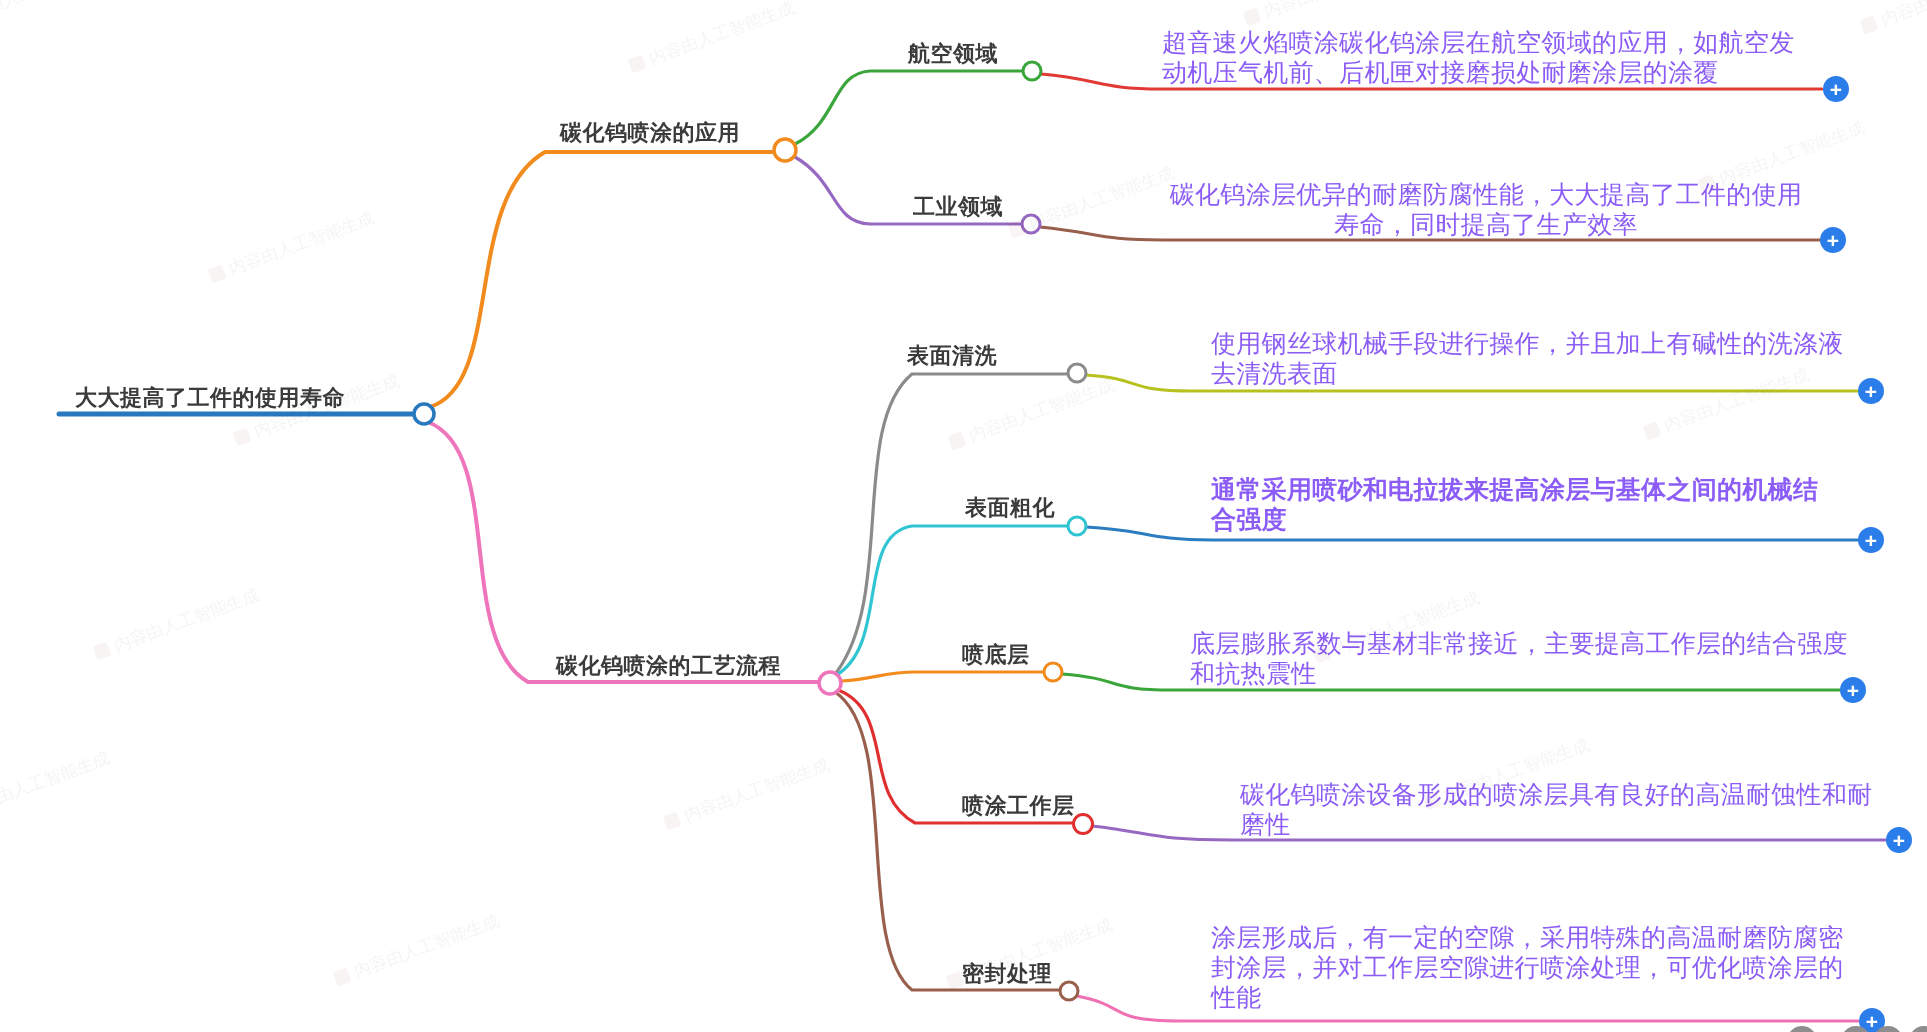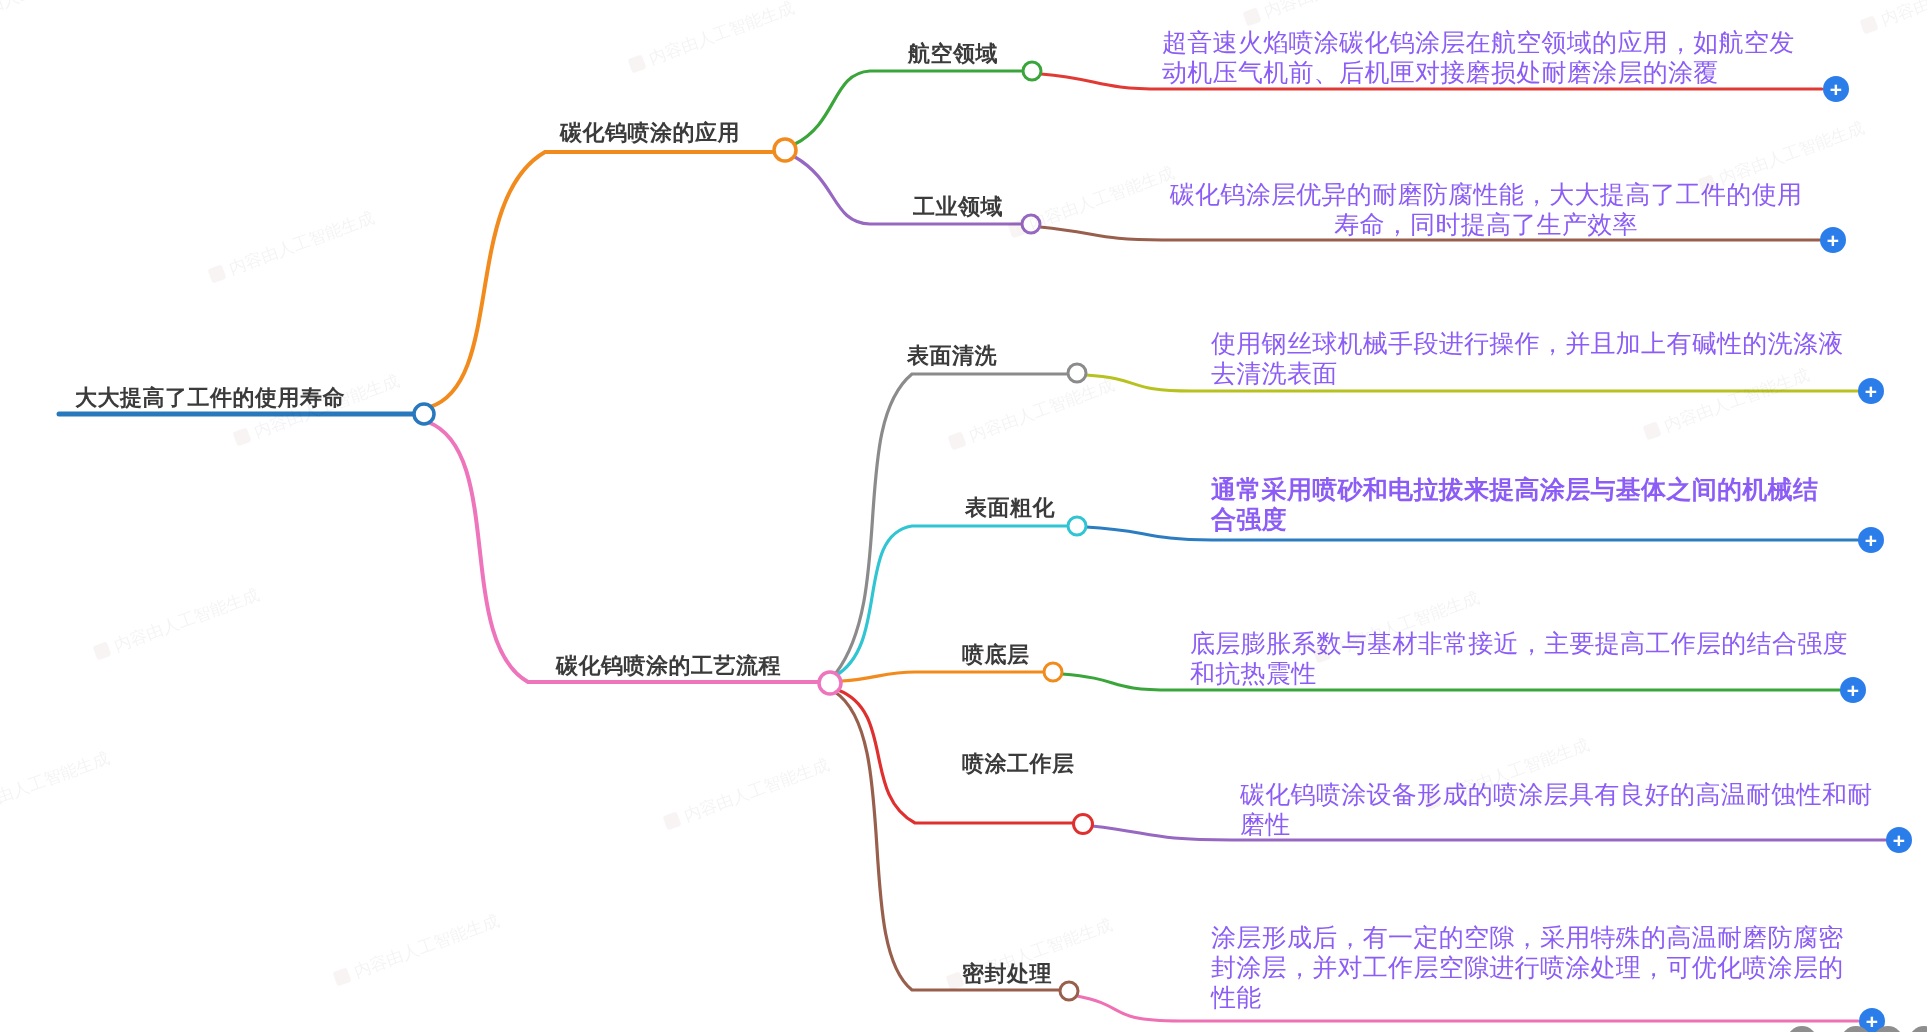--- a/index.html
+++ b/index.html
@@ -111,21 +111,21 @@
 </svg>
 
 <div class="node-label" style="left:75px;  top:386px;">大大提高了工件的使用寿命</div>
 <div class="node-label" style="left:560px; top:121px;">碳化钨喷涂的应用</div>
 <div class="node-label" style="left:556px; top:654px;">碳化钨喷涂的工艺流程</div>
 <div class="node-label" style="left:908px; top:42px;">航空领域</div>
 <div class="node-label" style="left:913px; top:195px;">工业领域</div>
 <div class="node-label" style="left:907px; top:344px;">表面清洗</div>
 <div class="node-label" style="left:965px; top:496px;">表面粗化</div>
 <div class="node-label" style="left:962px; top:643px;">喷底层</div>
-<div class="node-label" style="left:962px; top:752px;text-align:center;">喷涂工作层</div>
+<div class="node-label" style="left:962px; top:794px;text-align:center;">喷涂工作层</div>
 <div class="node-label" style="left:962px; top:962px;">密封处理</div>
 
 <div class="leaf-text" style="left:1162px; top:27px;  width:648px;">超音速火焰喷涂碳化钨涂层在航空领域的应用，如航空发动机压气机前、后机匣对接磨损处耐磨涂层的涂覆</div>
 <div class="leaf-text" style="left:1162px; top:179px; width:648px;text-align:center;">碳化钨涂层优异的耐磨防腐性能，大大提高了工件的使用寿命，同时提高了生产效率</div>
 <div class="leaf-text" style="left:1211px; top:328px; width:640px;">使用钢丝球机械手段进行操作，并且加上有碱性的洗涤液去清洗表面</div>
 <div class="leaf-text" style="left:1211px; top:474px; width:628px;font-weight:bold;">通常采用喷砂和电拉拔来提高涂层与基体之间的机械结合强度</div>
 <div class="leaf-text" style="left:1190px; top:628px; width:660px;">底层膨胀系数与基材非常接近，主要提高工作层的结合强度和抗热震性</div>
 <div class="leaf-text" style="left:1240px; top:779px; width:635px;">碳化钨喷涂设备形成的喷涂层具有良好的高温耐蚀性和耐磨性</div>
 <div class="leaf-text" style="left:1211px; top:922px; width:645px;">涂层形成后，有一定的空隙，采用特殊的高温耐磨防腐密封涂层，并对工作层空隙进行喷涂处理，可优化喷涂层的性能</div>
 

